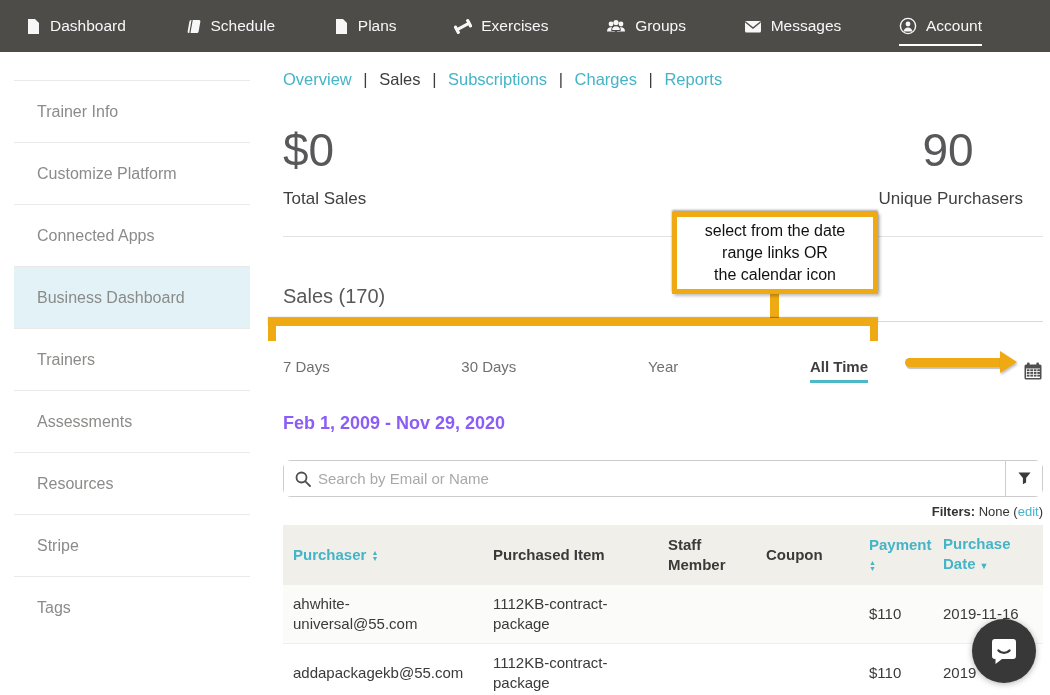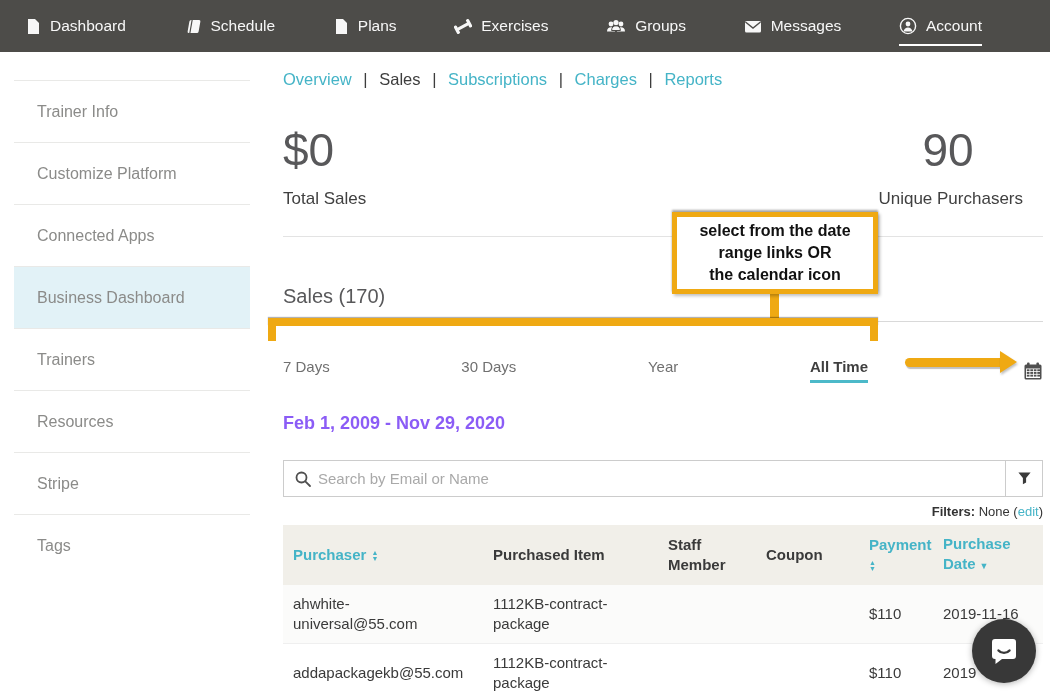--- a/index.html
+++ b/index.html
@@ -47,21 +47,21 @@
   .range-links { width:585px; display:flex; justify-content:space-between;
                  font-size:15px; color:#707070; }
   .range-link { cursor:pointer; padding-bottom:5px; }
   .range-link.active { font-weight:bold; color:#3f3f3f; border-bottom:3px solid #4cb9c9; }
   .calendar-btn { margin-left:auto; cursor:pointer; display:flex; }
 
   .date-range { margin-top:30px; font-size:18px; font-weight:bold; color:#8b5cf6; }
 
   
   .search-row { margin-top:26px; display:flex; align-items:stretch; height:37px;
-                border:1px solid #ccc; border-radius:0; background:#fff; }
+                border:1px solid #ccc; border-radius:8px; background:#fff; }
   .search-wrap { flex:1; position:relative; display:flex; }
   .search-wrap svg { position:absolute; left:10px; top:9px; }
   .search-input { flex:1; border:none; outline:none; padding:0 10px 0 34px;
                   font-size:15px; font-family:inherit; color:#333; border-radius:4px 0 0 4px; }
   .search-input::placeholder { color:#a9a9a9; }
   .filter-btn { width:37px; border:none; border-left:1px solid #ccc; background:#fff;
                 display:flex; align-items:center; justify-content:center; cursor:pointer;
                 border-radius:0 4px 4px 0; }
 
   .filters-line { margin-top:7px; text-align:right; font-size:13px; color:#333; }
@@ -78,21 +78,21 @@
   .sort-stack { display:inline-flex; flex-direction:column; font-size:7px; line-height:6px;
                 margin-left:5px; vertical-align:middle; }
   .sort-desc { font-size:9px; margin-left:4px; }
   td { padding:9px 10px; vertical-align:middle; line-height:20px; }
   tr.row-a { background:#fbfbfa; }
   tr.row-b { background:#fff; border-top:1px solid #efefef; }
 
   
   .ann-box { position:absolute; left:672px; top:212px; width:206px; z-index:6;
              background:#fff; border:5px solid #efa913; padding:3px 6px;
-             font-size:16px; font-weight:bold; color:#111; text-align:center;
+             font-size:16px; font-weight:normal; color:#111; text-align:center;
              line-height:22px; box-shadow:0 -2px 2px rgba(0,0,0,.35), 2px 2px 3px rgba(0,0,0,.25); }
   .ann-stem  { position:absolute; left:770px; top:292px; width:9px; height:27px; background:#efa913; z-index:5; }
   .ann-bar   { position:absolute; left:268px; top:318px; width:610px; height:8px; background:#efa913; z-index:5;
                box-shadow:0 -1px 1px rgba(0,0,0,.3); }
   .ann-cap-l { position:absolute; left:268px; top:318px; width:8px; height:23px; background:#efa913; z-index:5; }
   .ann-cap-r { position:absolute; left:870px; top:318px; width:8px; height:23px; background:#efa913; z-index:5; }
   .ann-arrow-shaft { position:absolute; left:905px; top:358px; width:98px; height:9px;
                background:#efa913; border-radius:5px 0 0 5px; z-index:6;
                box-shadow:1px 2px 1px rgba(0,0,0,.25); }
   .ann-arrow-head { position:absolute; left:1000px; top:351px; width:0; height:0; z-index:6;
@@ -192,20 +192,21 @@
   </div>
 
   <div class="layout">
 
     <div class="sidebar">
       <div class="side-item">Trainer Info</div>
       <div class="side-item">Customize Platform</div>
       <div class="side-item">Connected Apps</div>
       <div class="side-item active">Business Dashboard</div>
       <div class="side-item">Trainers</div>
+      <div class="side-item">Assessments</div>
       <div class="side-item">Resources</div>
       <div class="side-item">Stripe</div>
       <div class="side-item">Tags</div>
     </div>
 
     <div class="main">
 
       <div class="tabs">
         <a>Overview</a>
         <span class="sep">|</span>

